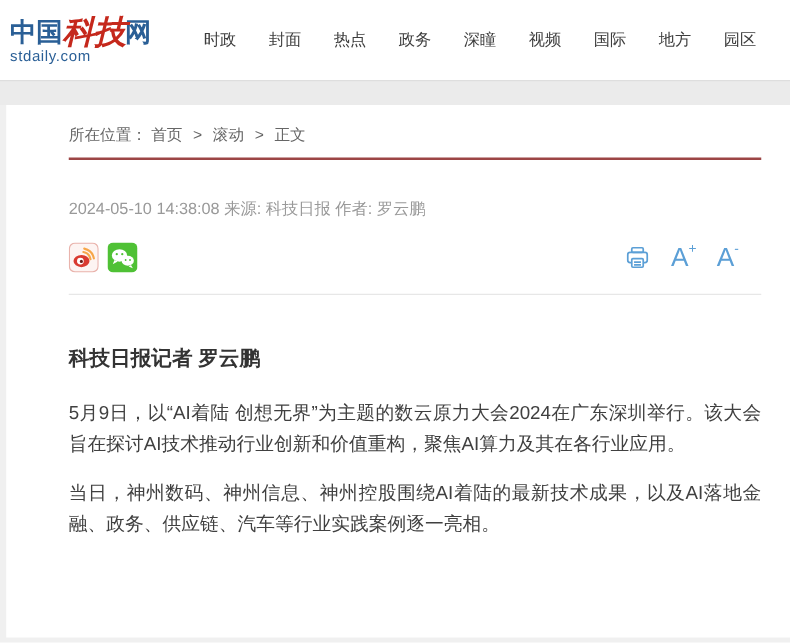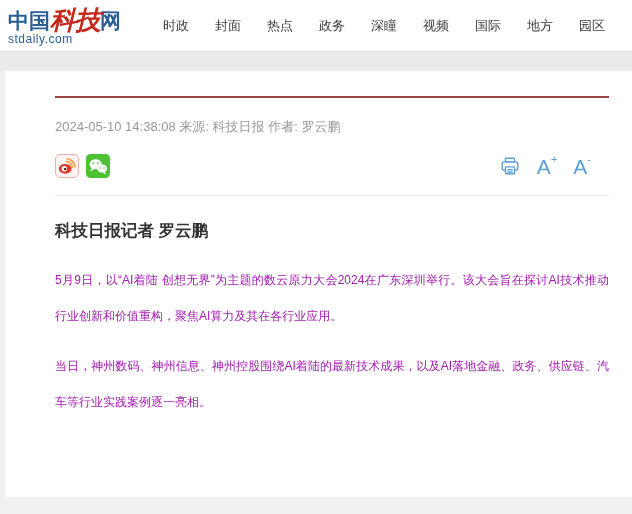--- a/index.html
+++ b/index.html
@@ -5,21 +5,21 @@
   * { margin:0; padding:0; box-sizing:border-box; }
   html,body { width:632px; height:514px; overflow:hidden; }
   body {
     font-family:"Liberation Sans", sans-serif;
     background:#f0f0f0;
     color:#333;
   }
 
   
   .site-header {
-    height:51px; background:#fff;
+    height:64px; background:#fff;
     display:flex; align-items:center;
     padding-left:8px;
   }
   .logo { width:128px; cursor:pointer; line-height:1.05; }
   .logo-line1 { font-size:21px; font-weight:700; color:#2a5f96; white-space:nowrap; }
   .logo-line1 .logo-red {
     color:#c5281c; font-size:26px; font-style:italic;
     font-family:"DejaVu Serif", serif; letter-spacing:-1px;
     position:relative; top:1px;
   }
@@ -43,40 +43,40 @@
   .breadcrumb span { color:#666; }
   .crumb-link { cursor:pointer; }
   .crumb-sep { margin:0 5px; }
   .red-rule { margin-top:9px; height:2px; background:#9c4545; }
 
   .article-title {
     margin-top:22px; font-size:27px; font-weight:400;
     color:#3d3d3d; letter-spacing:1px; line-height:34px;
   }
 
-  .article-meta { margin-top:20px; font-size:13px; color:#999; }
+  .article-meta { margin-top:30px; font-size:13px; color:#999; }
 
   .icon-row {
     margin-top:18px; display:flex; align-items:center;
     justify-content:space-between; height:24px;
   }
   .share-group { display:flex; gap:7px; }
   .share-btn { width:24px; height:24px; cursor:pointer; }
   .tool-group { display:flex; align-items:center; gap:16px; margin-right:18px; }
   .tool-btn { cursor:pointer; color:#5b9fd6; display:flex; align-items:flex-start; }
   .font-btn { font-size:21px; line-height:21px; font-weight:400; }
   .font-btn sup { font-size:11px; line-height:10px; position:relative; top:-2px; }
 
   .body-divider { margin-top:17px; border-top:1px solid #e7e7e7; }
 
-  .article-byline { margin-top:24px; font-size:16.5px; font-weight:700; color:#333; }
+  .article-byline { margin-top:40px; font-size:16.5px; font-weight:700; color:#333; }
 
   .article-body p {
-    margin-top:14px; font-size:12px; color:#a21caf;
-    line-height:36px; text-align:justify;
+    margin-top:14px; font-size:15px; color:#404040;
+    line-height:25px; text-align:justify;
   }
   .article-body p:first-child { margin-top:20px; }
 </style>
 </head>
 <body>
 
 <div class="site-header">
   <div class="logo">
     <div class="logo-line1"><span>中国</span><span class="logo-red">科技</span><span>网</span></div>
     <div class="logo-line2">stdaily.com</div>
@@ -92,20 +92,28 @@
     <span class="nav-item">地方</span>
     <span class="nav-item">园区</span>
 
   </nav>
 </div>
 
 <div class="gray-band"></div>
 
 <div class="content-panel">
 
+  <div class="breadcrumb">
+    <span>所在位置：</span>
+    <span class="crumb-link">首页</span>
+    <span class="crumb-sep">&gt;</span>
+    <span class="crumb-link">滚动</span>
+    <span class="crumb-sep">&gt;</span>
+    <span>正文</span>
+  </div>
   <div class="red-rule"></div>
 
 
   <div class="article-meta">2024-05-10 14:38:08 来源: 科技日报 作者: 罗云鹏</div>
 
   <div class="icon-row">
     <div class="share-group">
 
       <span class="share-btn">
         <svg width="24" height="24" viewBox="0 0 24 24">

